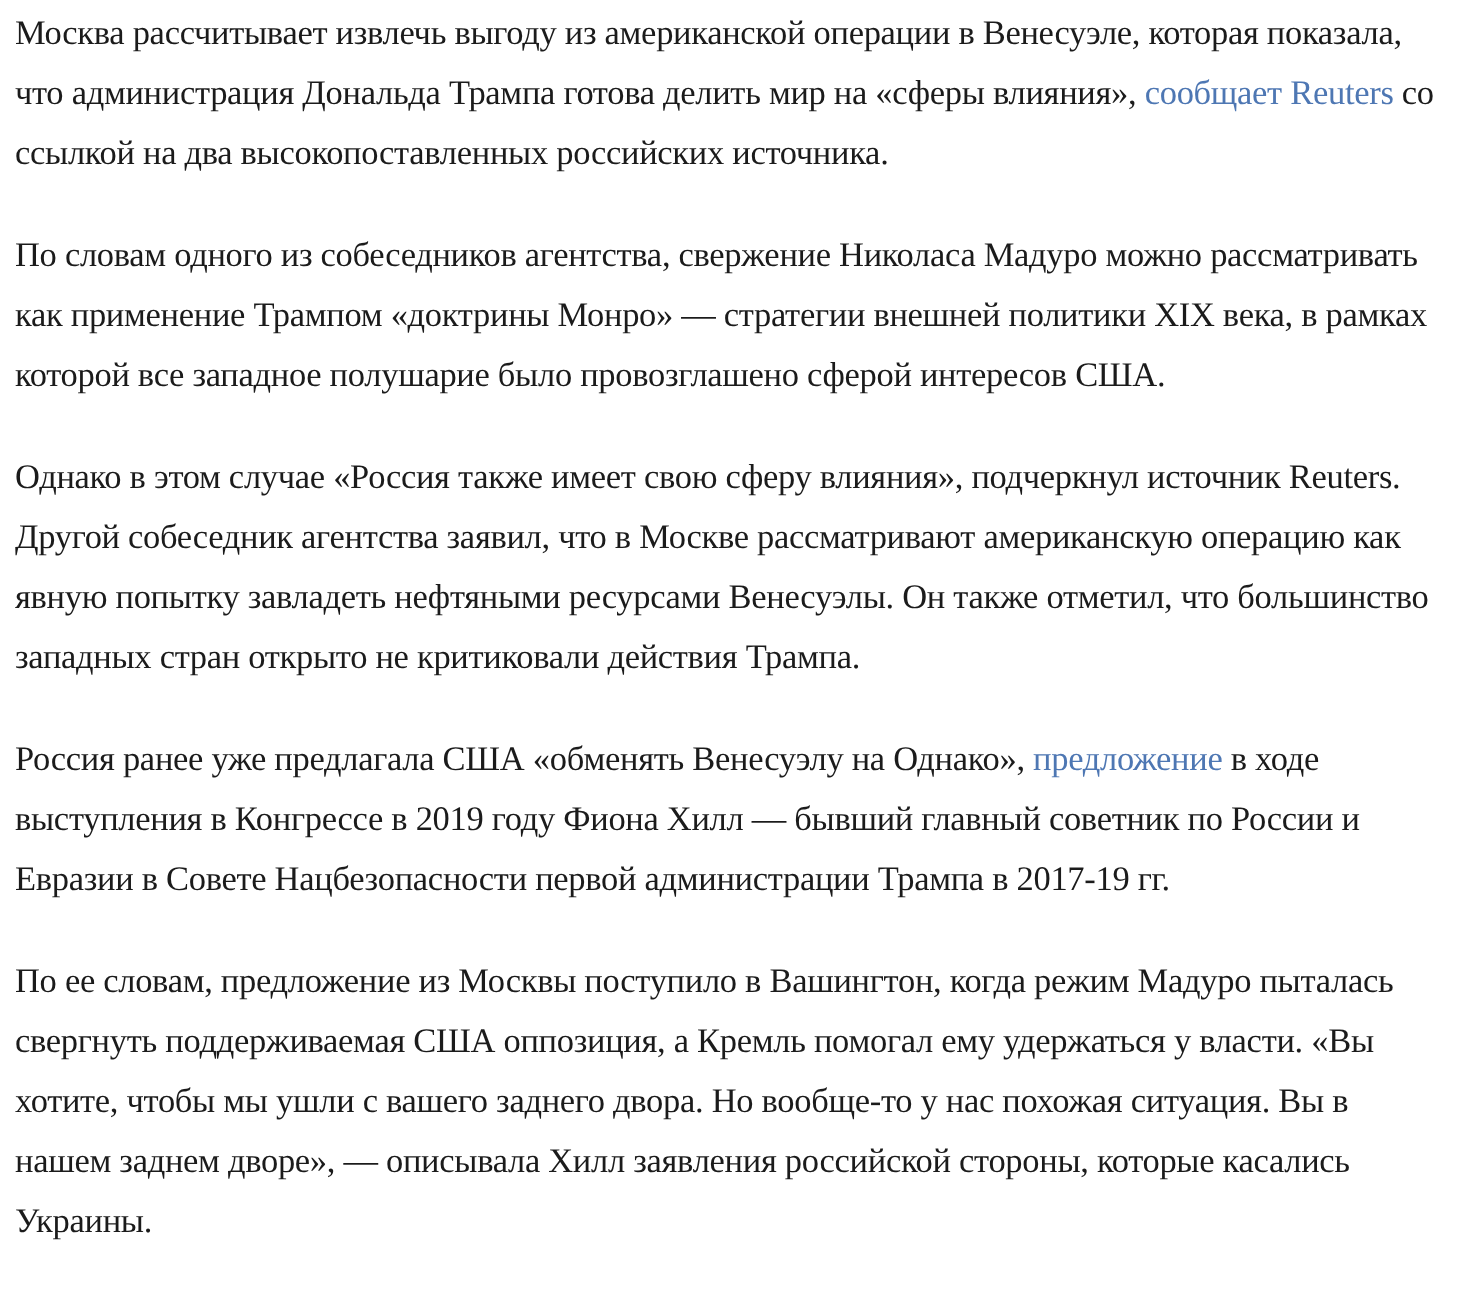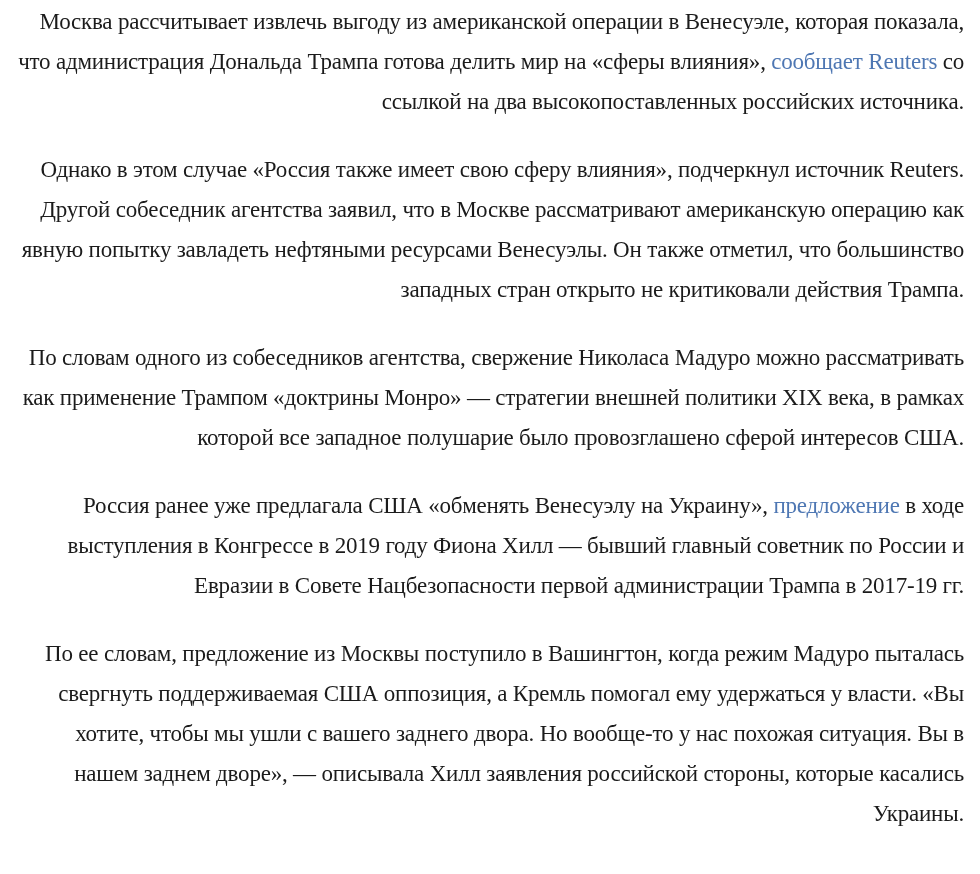--- a/index.html
+++ b/index.html
@@ -18,42 +18,41 @@
   }
   .article-body {
     box-sizing: border-box;
     width: 980px;
     padding: 2px 16px 0 10px;
     font-family: "Liberation Serif", "DejaVu Serif", serif;
     font-size: 23px;
     line-height: 40px;
     color: var(--color-text);
     letter-spacing: -0.2px;
-    text-align: right;
   }
   .article-body p {
     margin: 0 0 28px 0;
   }
   .article-body p:last-child {
     margin-bottom: 0;
   }
   a.inline-link {
     color: var(--color-link);
     text-decoration: none;
     cursor: pointer;
   }
 </style>
 </head>
 <body>
 
 <article class="article-body">
 
   <p><span>Москва рассчитывает извлечь выгоду из американской операции в Венесуэле, которая показала, что администрация Дональда Трампа готова делить мир на «сферы влияния», </span><a class="inline-link" href="#">сообщает Reuters</a><span> со ссылкой на два высокопоставленных российских источника.</span></p>
 
+  <p><span>По словам одного из собеседников агентства, свержение Николаса Мадуро можно рассматривать как применение Трампом «доктрины Монро» — стратегии внешней политики XIX века, в рамках которой все западное полушарие было провозглашено сферой интересов США.</span></p>
+
   <p><span>Однако в этом случае «Россия также имеет свою сферу влияния», подчеркнул источник Reuters. Другой собеседник агентства заявил, что в Москве рассматривают американскую операцию как явную попытку завладеть нефтяными ресурсами Венесуэлы. Он также отметил, что большинство западных стран открыто не критиковали действия Трампа.</span></p>
 
-  <p><span>По словам одного из собеседников агентства, свержение Николаса Мадуро можно рассматривать как применение Трампом «доктрины Монро» — стратегии внешней политики XIX века, в рамках которой все западное полушарие было провозглашено сферой интересов США.</span></p>
-
-  <p><span>Россия ранее уже предлагала США «обменять Венесуэлу на Украину», </span><a class="inline-link" href="#">предложение</a><span> в ходе выступления в Конгрессе в 2019 году Фиона Хилл — бывший главный советник по России и Евразии в Совете Нацбезопасности первой администрации Трампа в 2017-19 гг.</span></p>
+  <p><span>Россия ранее уже предлагала США «обменять Венесуэлу на Однако», </span><a class="inline-link" href="#">предложение</a><span> в ходе выступления в Конгрессе в 2019 году Фиона Хилл — бывший главный советник по России и Евразии в Совете Нацбезопасности первой администрации Трампа в 2017-19 гг.</span></p>
 
   <p><span>По ее словам, предложение из Москвы поступило в Вашингтон, когда режим Мадуро пыталась свергнуть поддерживаемая США оппозиция, а Кремль помогал ему удержаться у власти. «Вы хотите, чтобы мы ушли с вашего заднего двора. Но вообще-то у нас похожая ситуация. Вы в нашем заднем дворе», — описывала Хилл заявления российской стороны, которые касались Украины.</span></p>
 
 </article>
 
 </body></html>

